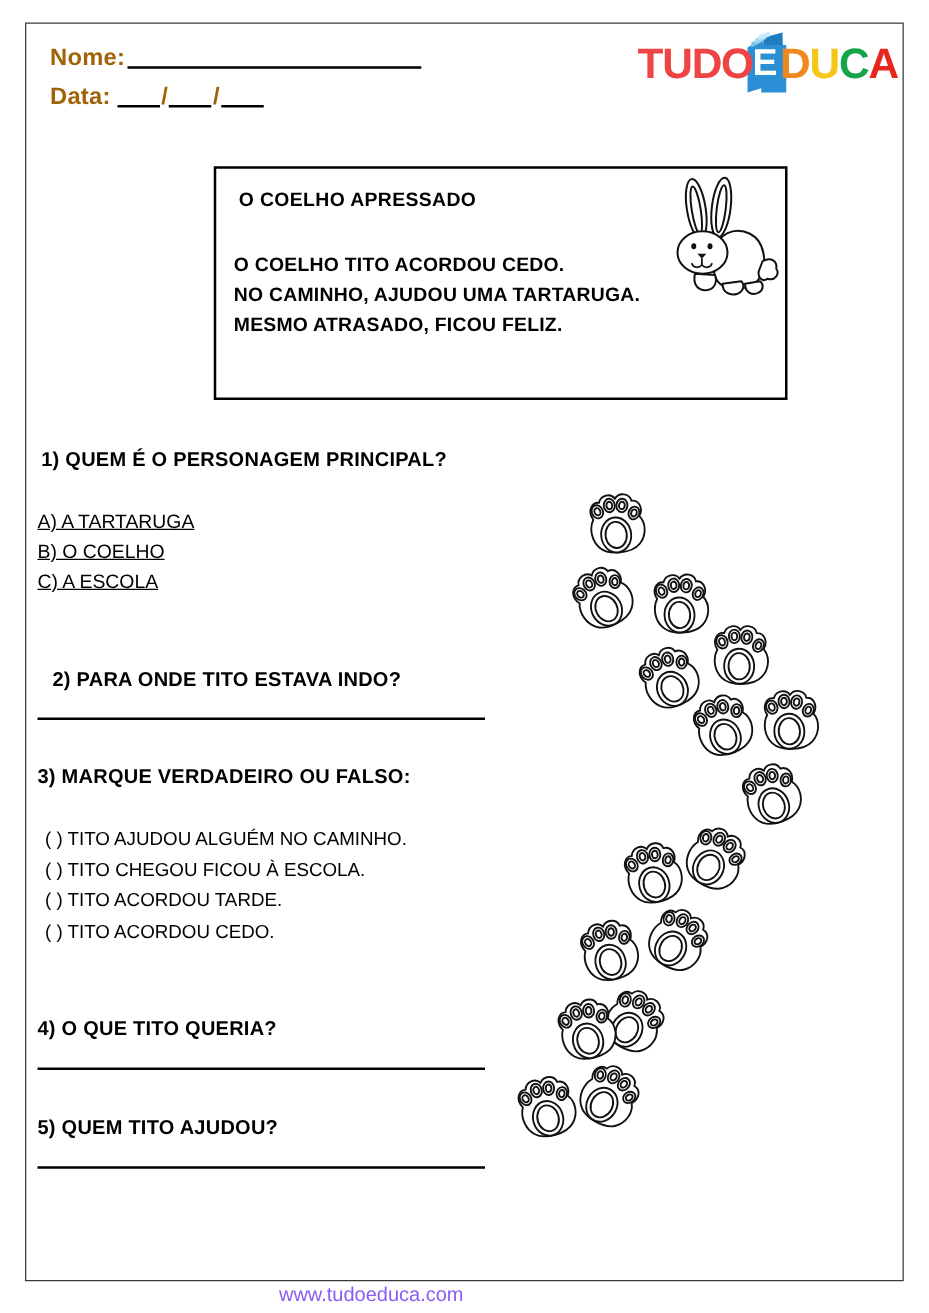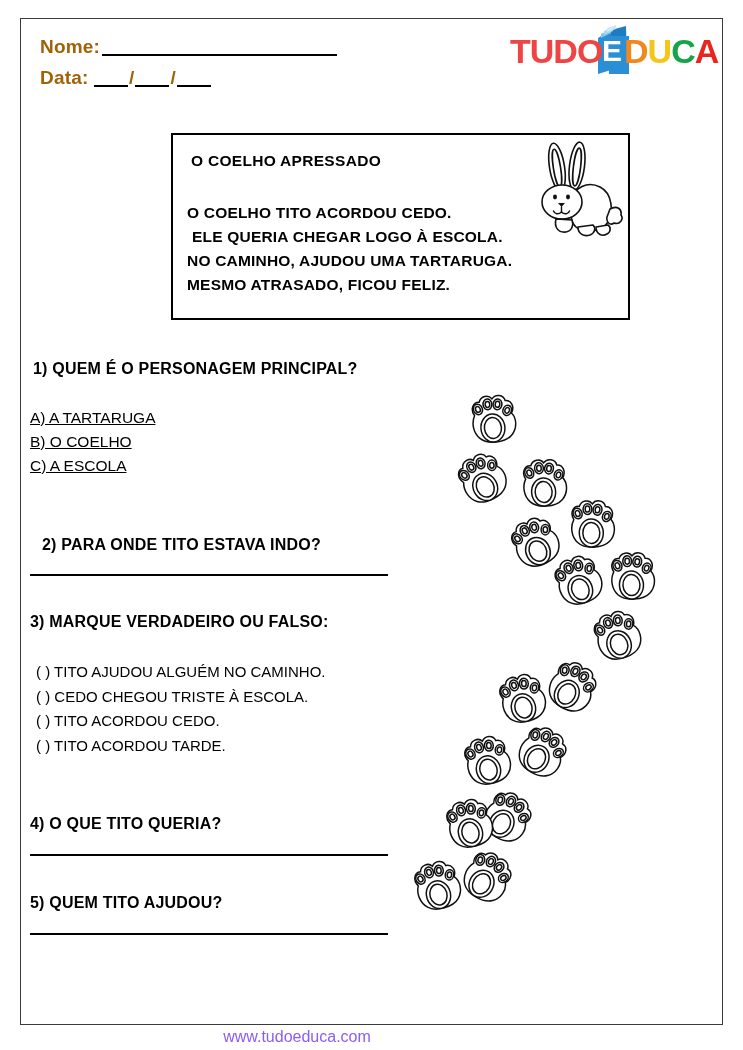--- a/index.html
+++ b/index.html
@@ -264,21 +264,20 @@
     </g>
     <g fill="none" stroke="#111111" stroke-width="1.4" stroke-linecap="round">
       <path d="M35.5 68 v5"></path>
       <path d="M35.5 73 c-3 3 -7 2 -8 -1"></path>
       <path d="M35.5 73 c3 3 7 2 8 -1"></path>
     </g>
   </svg>
 
   <div id="story-lines">
     <div class="story-line">O COELHO TITO ACORDOU CEDO.</div>
-    <div class="story-line indent">ELE QUERIA CHEGAR LOGO À ESCOLA.</div>
     <div class="story-line">NO CAMINHO, AJUDOU UMA TARTARUGA.</div>
     <div class="story-line">MESMO ATRASADO, FICOU FELIZ.</div>
   </div>
 </div>
 
 <div id="paw-trail">
     <svg viewBox="0 0 52 62" class="paw" style="left: 466px; top: 388px; transform: rotate(-6deg);">
       <g fill="#ffffff" stroke="#111111" stroke-width="1.5">
         <path d="M9 26 C5 19 9 12 15 13 C17 7 25 6 28 11 C32 6 40 8 41 14 C47 14 50 21 46 27 C51 33 50 43 44 49 C37 56 19 56 12 49 C6 43 5 33 9 26 Z"></path>
         <ellipse cx="26" cy="40" rx="12" ry="14"></ellipse>
@@ -528,23 +527,23 @@
     <div class="q-option">B) O COELHO</div>
     <div class="q-option">C) A ESCOLA</div>
   </div>
 
   <div class="q-heading blk-q2">2) PARA ONDE TITO ESTAVA INDO?</div>
   <div class="answer-line blk-q2-line"></div>
 
   <div class="q-heading blk-q3">3) MARQUE VERDADEIRO OU FALSO:</div>
   <div class="blk-q3-items">
     <div class="tf-item">(  ) TITO AJUDOU ALGUÉM NO CAMINHO.</div>
-    <div class="tf-item">(  ) CEDO CHEGOU TRISTE À ESCOLA.</div>
+    <div class="tf-item">(  ) TITO CHEGOU FICOU À ESCOLA.</div>
+    <div class="tf-item">(  ) TITO ACORDOU TARDE.</div>
     <div class="tf-item">(  ) TITO ACORDOU CEDO.</div>
-    <div class="tf-item">(  ) TITO ACORDOU TARDE.</div>
   </div>
 
   <div class="q-heading blk-q4">4) O QUE TITO QUERIA?</div>
   <div class="answer-line blk-q4-line"></div>
 
   <div class="q-heading blk-q5">5) QUEM TITO AJUDOU?</div>
   <div class="answer-line blk-q5-line"></div>
 </div>
 
 <div id="footer-url">www.tudoeduca.com</div>

